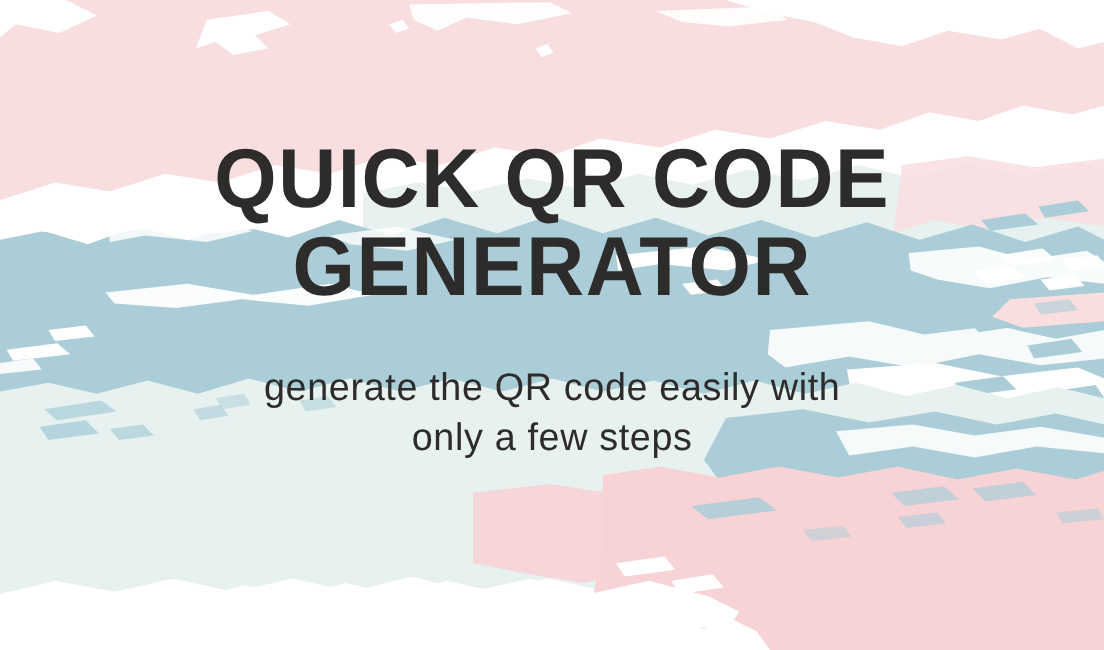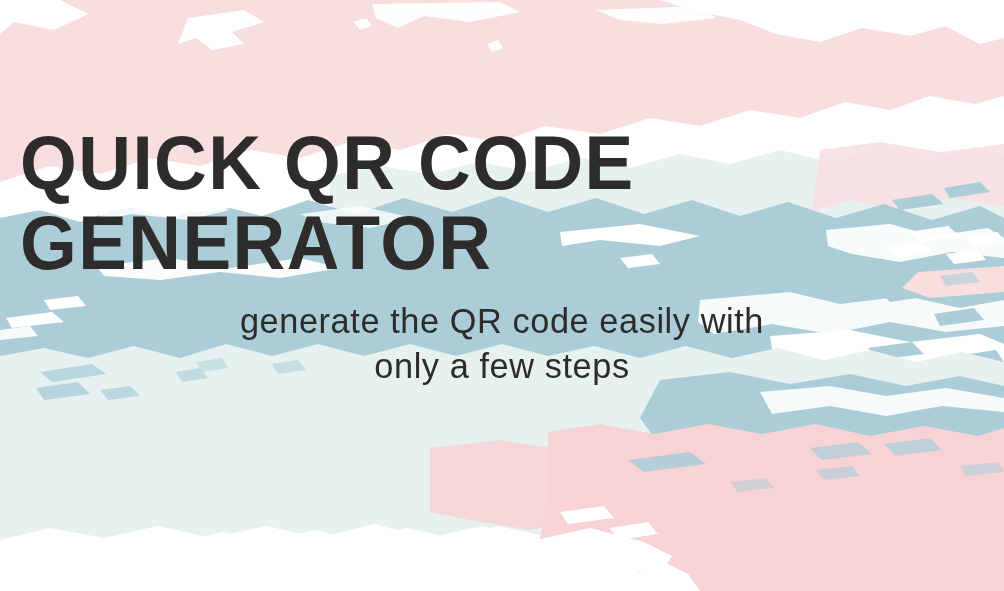--- a/index.html
+++ b/index.html
@@ -26,38 +26,39 @@
     inset: 0;
     display: flex;
     flex-direction: column;
     align-items: center;
     justify-content: flex-start;
     pointer-events: none;
   }
   .title-block {
     margin-top: 126px;
     width: 100%;
+    text-align: center;
   }
   .title-line {
     display: block;
     color: #2e2c2b;
     font-family: "Liberation Sans", sans-serif;
     font-weight: 700;
     font-size: 76px;
     line-height: 0.97;
     letter-spacing: 1.5px;
     text-transform: uppercase;
     transform: scaleX(0.96);
     transform-origin: center;
   }
   .title-line.line2 {
     margin-top: 6px;
   }
   .subtitle-block {
-    margin-top: 20px;
+    margin-top: 52px;
     width: 100%;
     text-align: center;
   }
   .subtitle-line {
     display: block;
     color: #2e2c2b;
     font-family: "Liberation Sans", sans-serif;
     font-weight: 300;
     font-size: 35px;
     line-height: 1.28;

